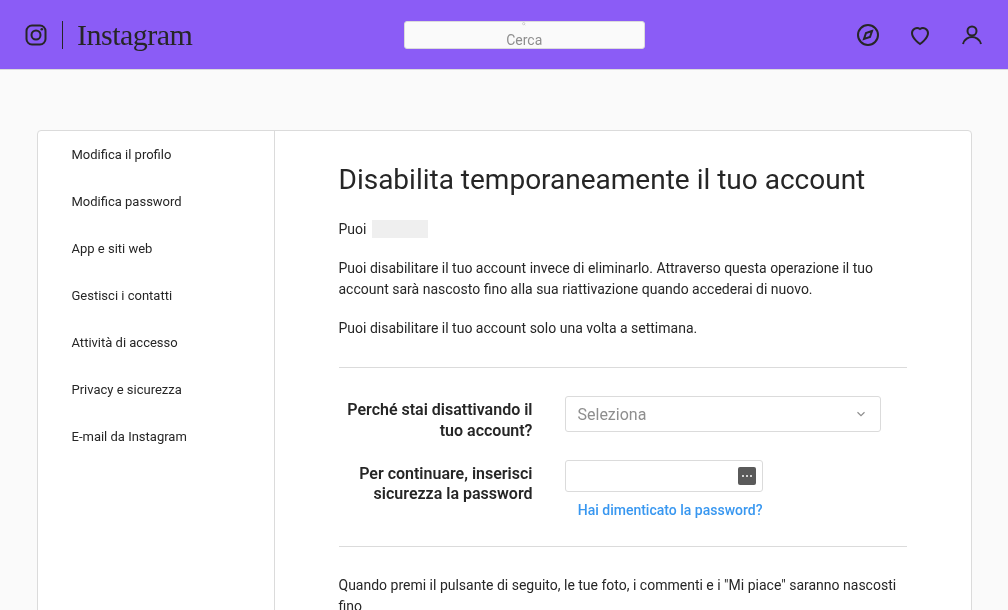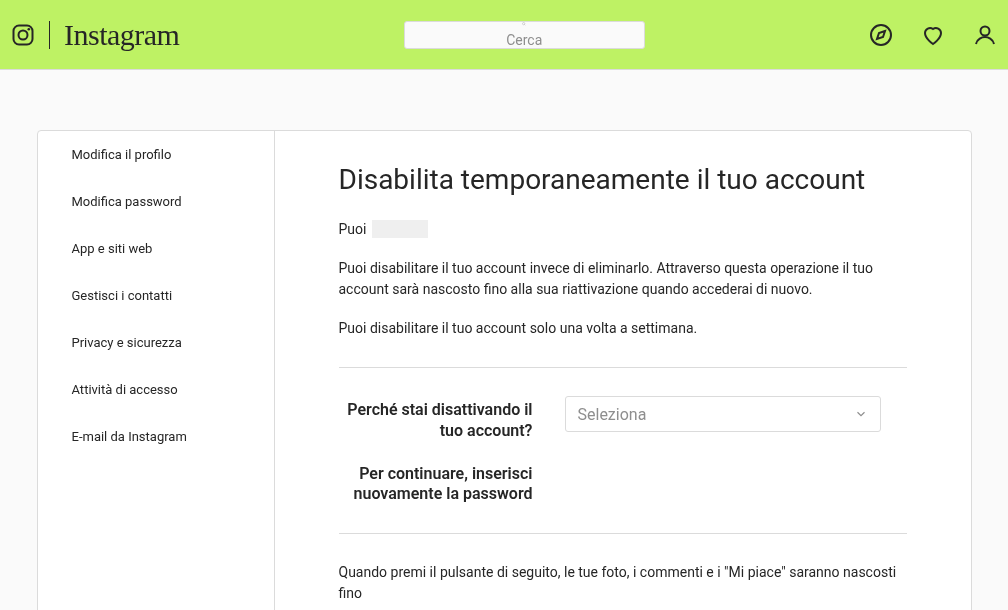--- a/index.html
+++ b/index.html
@@ -3,26 +3,26 @@
 <meta charset="utf-8">
 <style>
   * { box-sizing: border-box; margin: 0; padding: 0; }
   body {
     font-family: -apple-system, BlinkMacSystemFont, "Segoe UI", Roboto, Helvetica, Arial, sans-serif;
     background: #fafafa;
     color: #262626;
     font-size: 14px;
   }
   .topbar {
-    background: #bef264;
+    background: #8b5cf6;
     border-bottom: 1px solid #dbdbdb;
     height: 70px;
     display: flex;
     align-items: center;
-    padding: 0 11px;
+    padding: 0 24px;
     justify-content: space-between;
   }
   .topbar-left { display: flex; align-items: center; gap: 14px; }
   .divider-v { width: 1px; height: 28px; background: #262626; }
   .wordmark {
     font-family: "Brush Script MT", cursive;
     font-size: 30px;
     font-weight: 500;
     letter-spacing: -0.5px;
   }
@@ -176,22 +176,22 @@
     </span>
   </div>
 </div>
 
 <div class="content">
   <nav class="sidebar">
     <a>Modifica il profilo</a>
     <a>Modifica password</a>
     <a>App e siti web</a>
     <a>Gestisci i contatti</a>
+    <a>Attività di accesso</a>
     <a>Privacy e sicurezza</a>
-    <a>Attività di accesso</a>
     <a>E-mail da Instagram</a>
   </nav>
 
   <div class="main">
     <h1>Disabilita temporaneamente il tuo account</h1>
 
     <div class="greet">
       <span>Puoi</span>
       <span class="redacted"></span>
     </div>
@@ -207,20 +207,30 @@
         <div class="select">
           <span>Seleziona</span>
           <svg width="14" height="14" viewBox="0 0 24 24" fill="none" stroke="#8e8e8e" stroke-width="2">
             <polyline points="6 9 12 15 18 9"></polyline>
           </svg>
         </div>
       </div>
     </div>
 
     <div class="form-row">
-      <div class="form-label">Per continuare, inserisci nuovamente la password</div>
+      <div class="form-label">Per continuare, inserisci sicurezza la password</div>
+      <div class="form-field">
+        <div class="pwinput">
+          <div class="pw-dots">
+            <span></span>
+              <span></span>
+              <span></span>
+          </div>
+        </div>
+        <div class="forgot">Hai dimenticato la password?</div>
+      </div>
     </div>
 
     <hr class="sep">
 
     <p class="para">Quando premi il pulsante di seguito, le tue foto, i commenti e i "Mi piace" saranno nascosti fino</p>
   </div>
 </div>
 
 </body></html>

